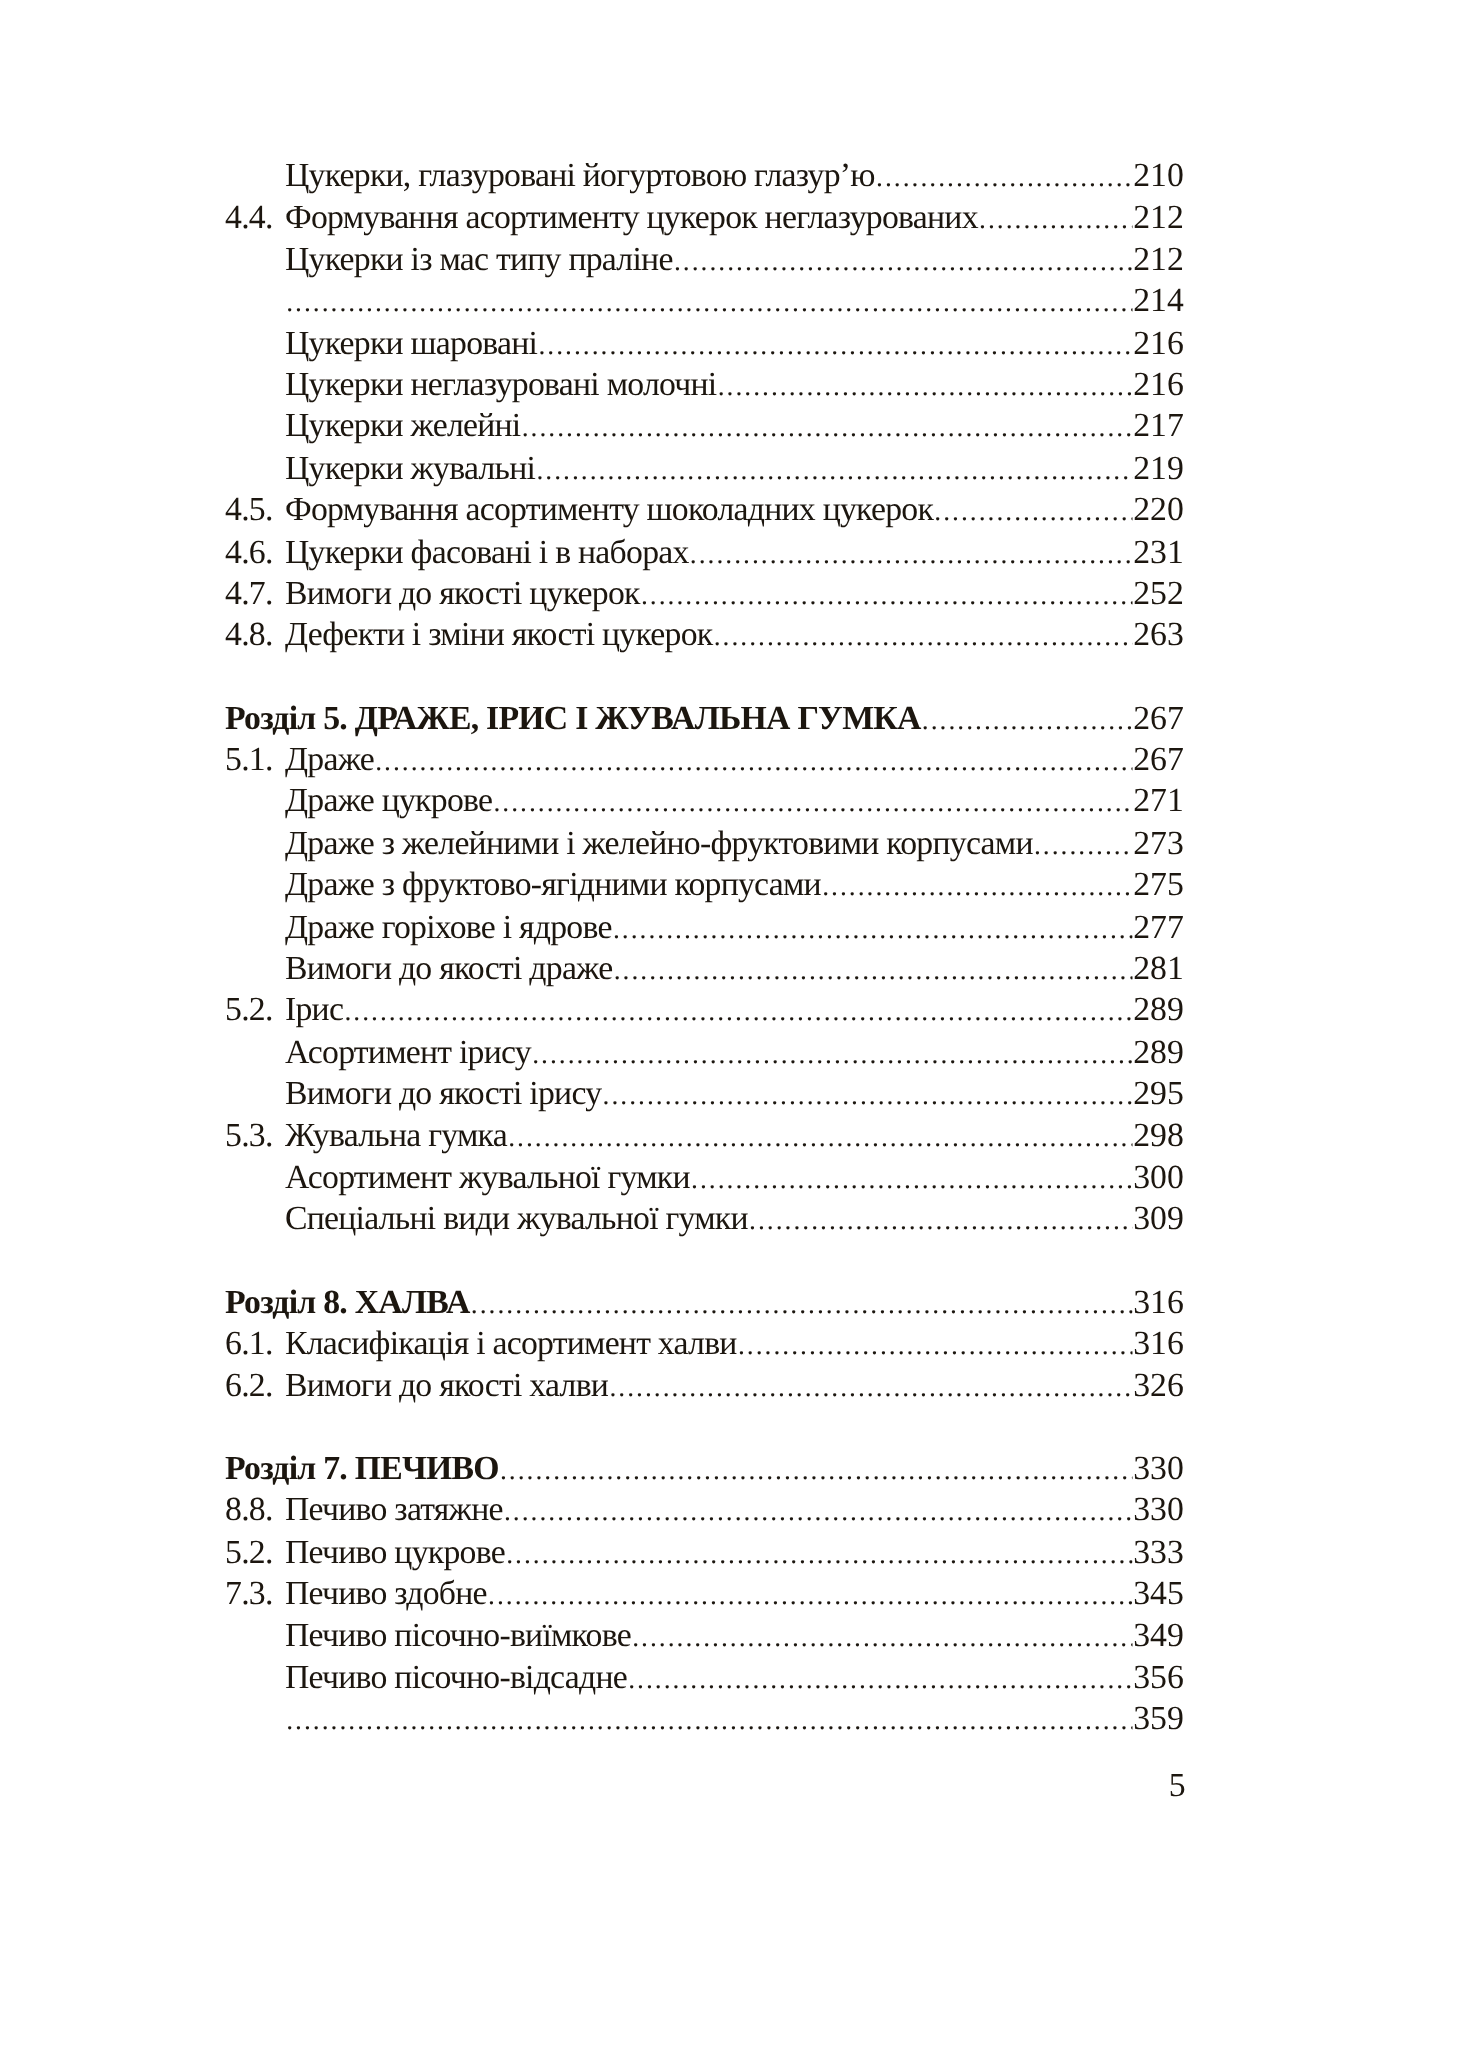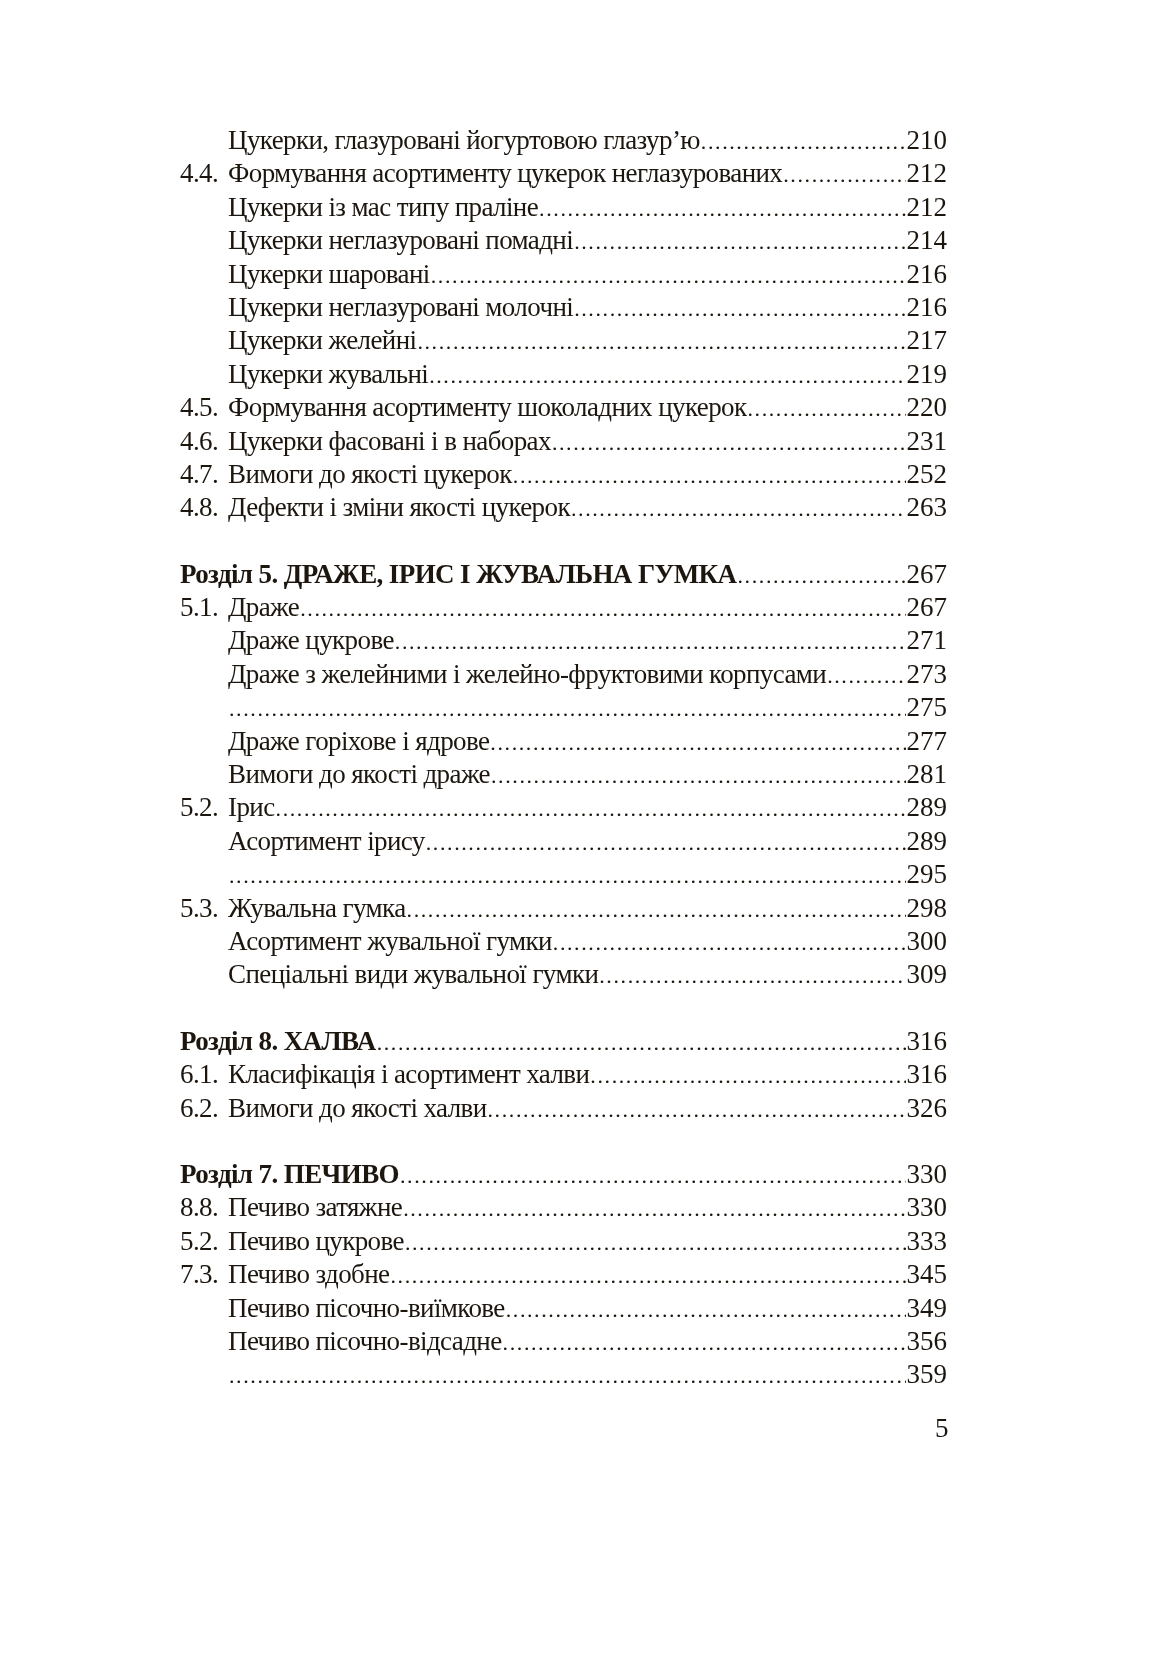--- a/index.html
+++ b/index.html
@@ -88,21 +88,20 @@
         <span class="toc-label">Формування асортименту цукерок неглазурованих</span>
         <span class="toc-leader"></span>
         <span class="toc-page">212</span>
       </div>
       <div class="toc-row level-2">
         <span class="toc-label">Цукерки із мас типу праліне</span>
         <span class="toc-leader"></span>
         <span class="toc-page">212</span>
       </div>
       <div class="toc-row level-2">
-        <span class="toc-label">Цукерки неглазуровані помадні</span>
         <span class="toc-leader"></span>
         <span class="toc-page">214</span>
       </div>
       <div class="toc-row level-2">
         <span class="toc-label">Цукерки шаровані</span>
         <span class="toc-leader"></span>
         <span class="toc-page">216</span>
       </div>
       <div class="toc-row level-2">
         <span class="toc-label">Цукерки неглазуровані молочні</span>
@@ -160,20 +159,21 @@
         <span class="toc-label">Драже цукрове</span>
         <span class="toc-leader"></span>
         <span class="toc-page">271</span>
       </div>
       <div class="toc-row level-2">
         <span class="toc-label">Драже з желейними і желейно-фруктовими корпусами</span>
         <span class="toc-leader"></span>
         <span class="toc-page">273</span>
       </div>
       <div class="toc-row level-2">
+        <span class="toc-label">Драже з фруктово-ягідними корпусами</span>
         <span class="toc-leader"></span>
         <span class="toc-page">275</span>
       </div>
       <div class="toc-row level-2">
         <span class="toc-label">Драже горіхове і ядрове</span>
         <span class="toc-leader"></span>
         <span class="toc-page">277</span>
       </div>
       <div class="toc-row level-2">
         <span class="toc-label">Вимоги до якості драже</span>
@@ -185,20 +185,21 @@
         <span class="toc-label">Ірис</span>
         <span class="toc-leader"></span>
         <span class="toc-page">289</span>
       </div>
       <div class="toc-row level-2">
         <span class="toc-label">Асортимент ірису</span>
         <span class="toc-leader"></span>
         <span class="toc-page">289</span>
       </div>
       <div class="toc-row level-2">
+        <span class="toc-label">Вимоги до якості ірису</span>
         <span class="toc-leader"></span>
         <span class="toc-page">295</span>
       </div>
       <div class="toc-row level-1">
         <span class="toc-num">5.3.</span>
         <span class="toc-label">Жувальна гумка</span>
         <span class="toc-leader"></span>
         <span class="toc-page">298</span>
       </div>
       <div class="toc-row level-2">

